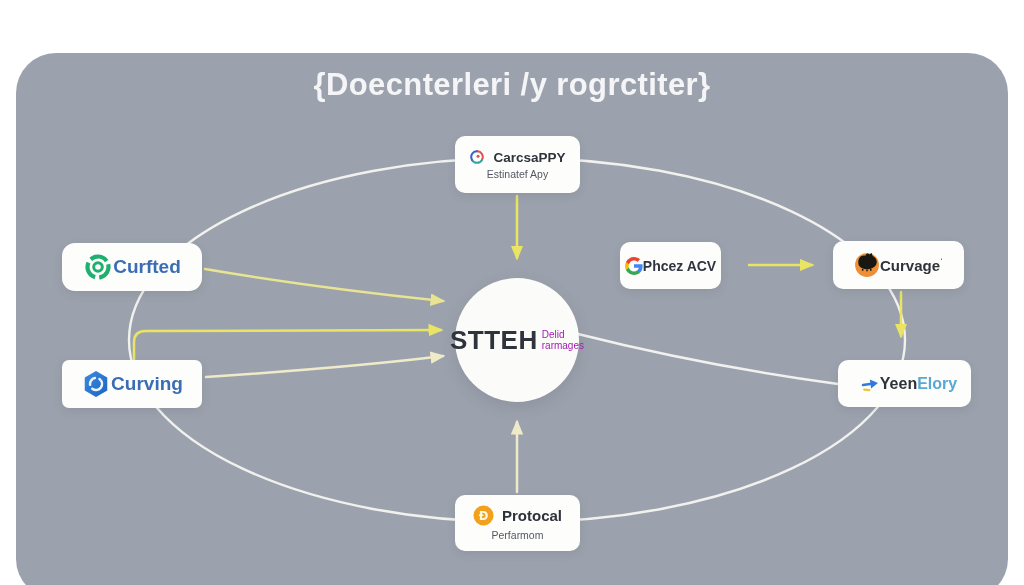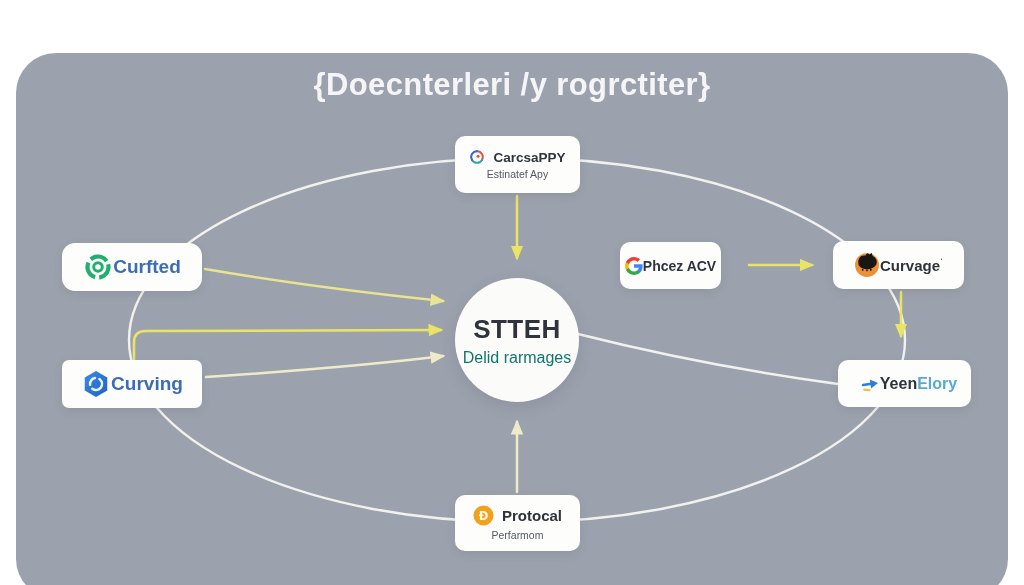--- a/index.html
+++ b/index.html
@@ -12,24 +12,24 @@
   .wline{fill:none;stroke:#F7F6F2;stroke-width:2.4px;opacity:.93;}
   .aline{fill:none;stroke-width:2.5px;stroke-linecap:round;stroke-linejoin:round;}
   .bright{stroke:#EAE464;}
   .pale{stroke:#E9E492;}
   .cream{stroke:#EFEBC8;}
   .node{position:absolute;background:#FDFDFC;border-radius:10px;display:flex;align-items:center;
         justify-content:center;gap:0;box-shadow:0 3px 10px rgba(40,45,60,.10);}
   .node.col{flex-direction:column;gap:3px;}
   .node .row{display:flex;align-items:center;gap:8px;}
   .center-circle{position:absolute;left:455px;top:245px;width:124px;height:124px;border-radius:50%;
-        background:#FBFBFA;box-shadow:0 5px 16px rgba(40,45,60,.12);display:flex;flex-direction:column;
+        background:#FBFBFA;box-shadow:0 5px 16px rgba(40,45,60,.12);display:flex;flex-direction:row;
         align-items:center;justify-content:center;gap:4px;}
   .center-title{font-size:26px;font-weight:800;color:#2F333B;letter-spacing:.5px;}
-  .center-sub{font-size:16px;color:#0f766e;}
+  .center-sub{font-size:10px;color:#a21caf;}
   .lbl-blue{font-size:19px;font-weight:600;color:#3B6DB5;}
   .lbl-dark-sm{font-size:14px;font-weight:600;color:#303440;}
   .lbl-dark-bold{font-size:15px;font-weight:700;color:#2E323A;}
   .lbl-top{font-size:13.5px;font-weight:700;color:#2F333B;}
   .sub{font-size:10.5px;color:#545863;}
   .mark{font-size:9px;color:#2E323A;vertical-align:super;}
   .yeen-bold{font-size:16px;font-weight:700;color:#2F333B;}
   .yeen-light{font-size:16px;font-weight:600;color:#58A8D6;}
   .n-top{left:455px;top:103px;width:125px;height:57px;}
   .n-curfted{left:62px;top:210px;width:140px;height:48px;border-radius:13px;}

